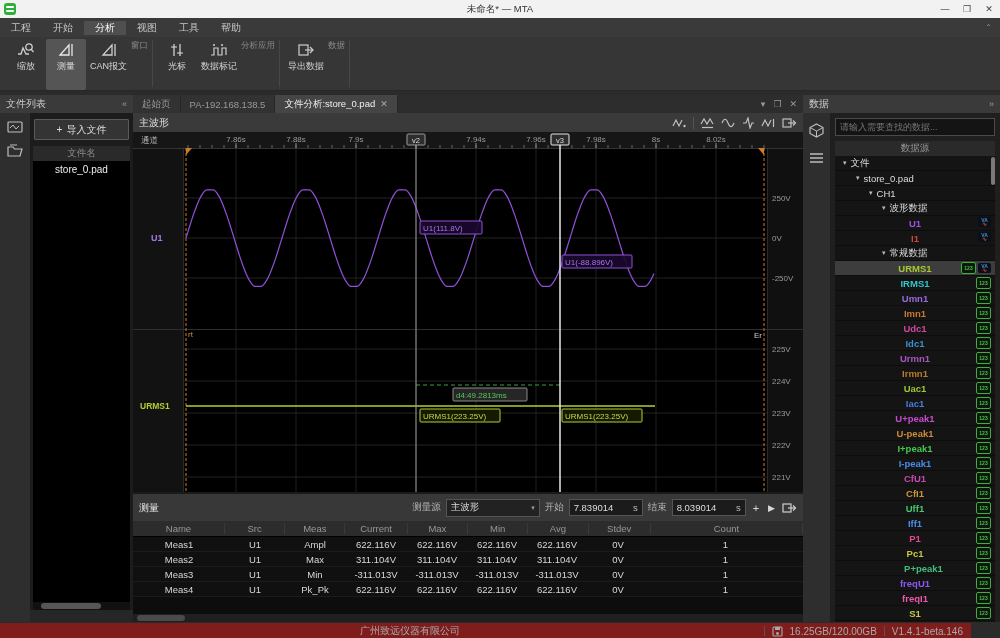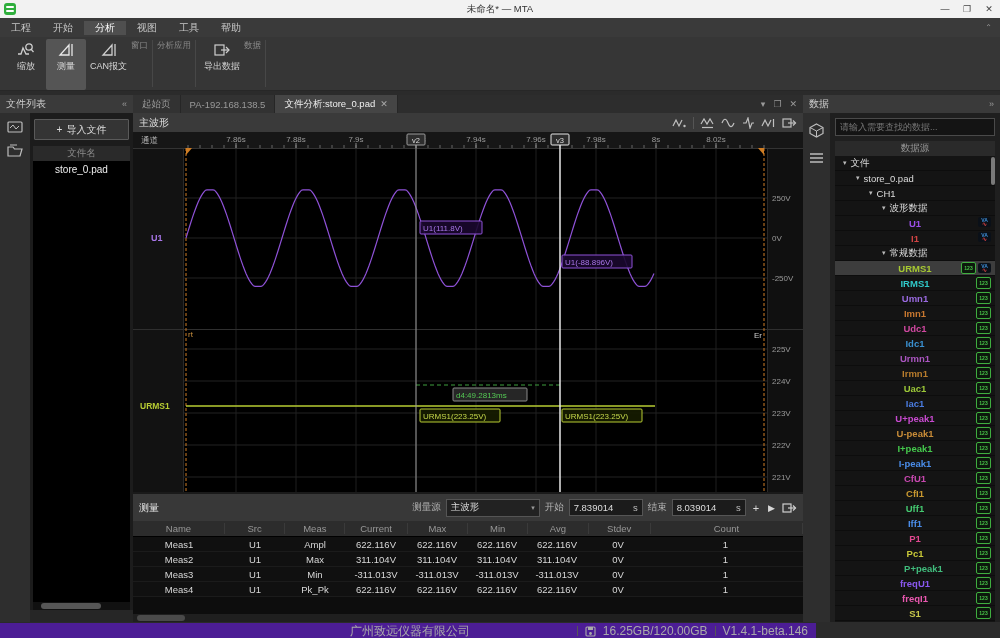--- a/index.html
+++ b/index.html
@@ -85,22 +85,22 @@
   .tree-row.sel{background:#3d3d3d;}
   .tree-row .arrow{font-size:7px;color:#bbb;margin-right:4px;}
   .tree-row.leaf{justify-content:center;font-weight:bold;}
   .badges{position:absolute;right:4px;top:1px;display:flex;gap:2px;align-items:center;}
   .bn{width:13px;height:10px;border:1px solid #3fae3f;border-radius:2px;color:#49c549;font-size:5px;display:flex;align-items:center;justify-content:center;background:#0c180c;}
   .bw{width:13px;height:10px;display:flex;flex-direction:column;align-items:center;justify-content:center;line-height:4px;background:#0a1018;border-radius:2px;}
   .bw .va{color:#3f8fd8;font-size:5px;font-weight:bold;}
   .bw .wv{color:#d04040;font-size:6px;line-height:4px;}
   .vscroll{position:absolute;right:0;top:16px;width:4px;height:28px;background:#7a7a7a;border-radius:2px;}
   
-  .statusbar{position:absolute;left:0;top:622px;width:816px;height:16px;background:#4c1d95;border-top:1px solid #2a2a2a;
-             display:flex;align-items:center;font-size:12px;color:#a9a9a9;}
+  .statusbar{position:absolute;left:0;top:622px;width:971px;height:16px;background:#7f1d1d;border-top:1px solid #2a2a2a;
+             display:flex;align-items:center;font-size:10px;color:#a9a9a9;}
   .sb-company{position:absolute;left:0;width:820px;text-align:center;}
   .sb-right{margin-left:auto;display:flex;align-items:center;gap:7px;padding-right:8px;}
   .sb-sep{width:1px;height:10px;background:#555;}
   svg text{font-family:"Liberation Sans",sans-serif;}
 </style>
 </head>
 <body>
 
 <div id="app">
 
@@ -147,20 +147,39 @@
             <polygon points="3,13 12,13 12,3" fill="none" stroke="#cfcfcf" stroke-width="1.3"></polygon>
             <line x1="15" y1="2" x2="15" y2="14" stroke="#cfcfcf" stroke-width="1.3"></line>
           </svg>
           <span class="rlabel">CAN报文</span>
         </div>
       </div>
       <div class="rgname">窗口</div>
     </div>
     <div class="rsep"></div>
     <div class="rgroup">
+      <div class="rbtns">
+        <div class="rbtn">
+          <svg width="18" height="16" viewBox="0 0 18 16">
+            <line x1="6" y1="2" x2="6" y2="14" stroke="#cfcfcf" stroke-width="1.3"></line>
+            <line x1="12" y1="2" x2="12" y2="14" stroke="#cfcfcf" stroke-width="1.3"></line>
+            <line x1="3" y1="5" x2="9" y2="5" stroke="#cfcfcf" stroke-width="1.1"></line>
+            <line x1="9" y1="11" x2="15" y2="11" stroke="#cfcfcf" stroke-width="1.1"></line>
+          </svg>
+          <span class="rlabel">光标</span>
+        </div>
+        <div class="rbtn">
+          <svg width="20" height="16" viewBox="0 0 20 16">
+            <polyline points="2,13 5,13 5,6 9,6 9,13 13,13 13,6 17,6 17,13" fill="none" stroke="#cfcfcf" stroke-width="1.2"></polyline>
+            <circle cx="5" cy="3" r="1" fill="#cfcfcf"></circle>
+              <circle cx="13" cy="3" r="1" fill="#cfcfcf"></circle>
+          </svg>
+          <span class="rlabel">数据标记</span>
+        </div>
+      </div>
       <div class="rgname">分析应用</div>
     </div>
     <div class="rsep"></div>
     <div class="rgroup">
       <div class="rbtns">
         <div class="rbtn">
           <svg width="18" height="16" viewBox="0 0 18 16">
             <rect x="2" y="3" width="9" height="10" fill="none" stroke="#cfcfcf" stroke-width="1.2"></rect>
             <line x1="8" y1="8" x2="16" y2="8" stroke="#cfcfcf" stroke-width="1.2"></line>
             <polyline points="13,5 16,8 13,11" fill="none" stroke="#cfcfcf" stroke-width="1.2"></polyline>

